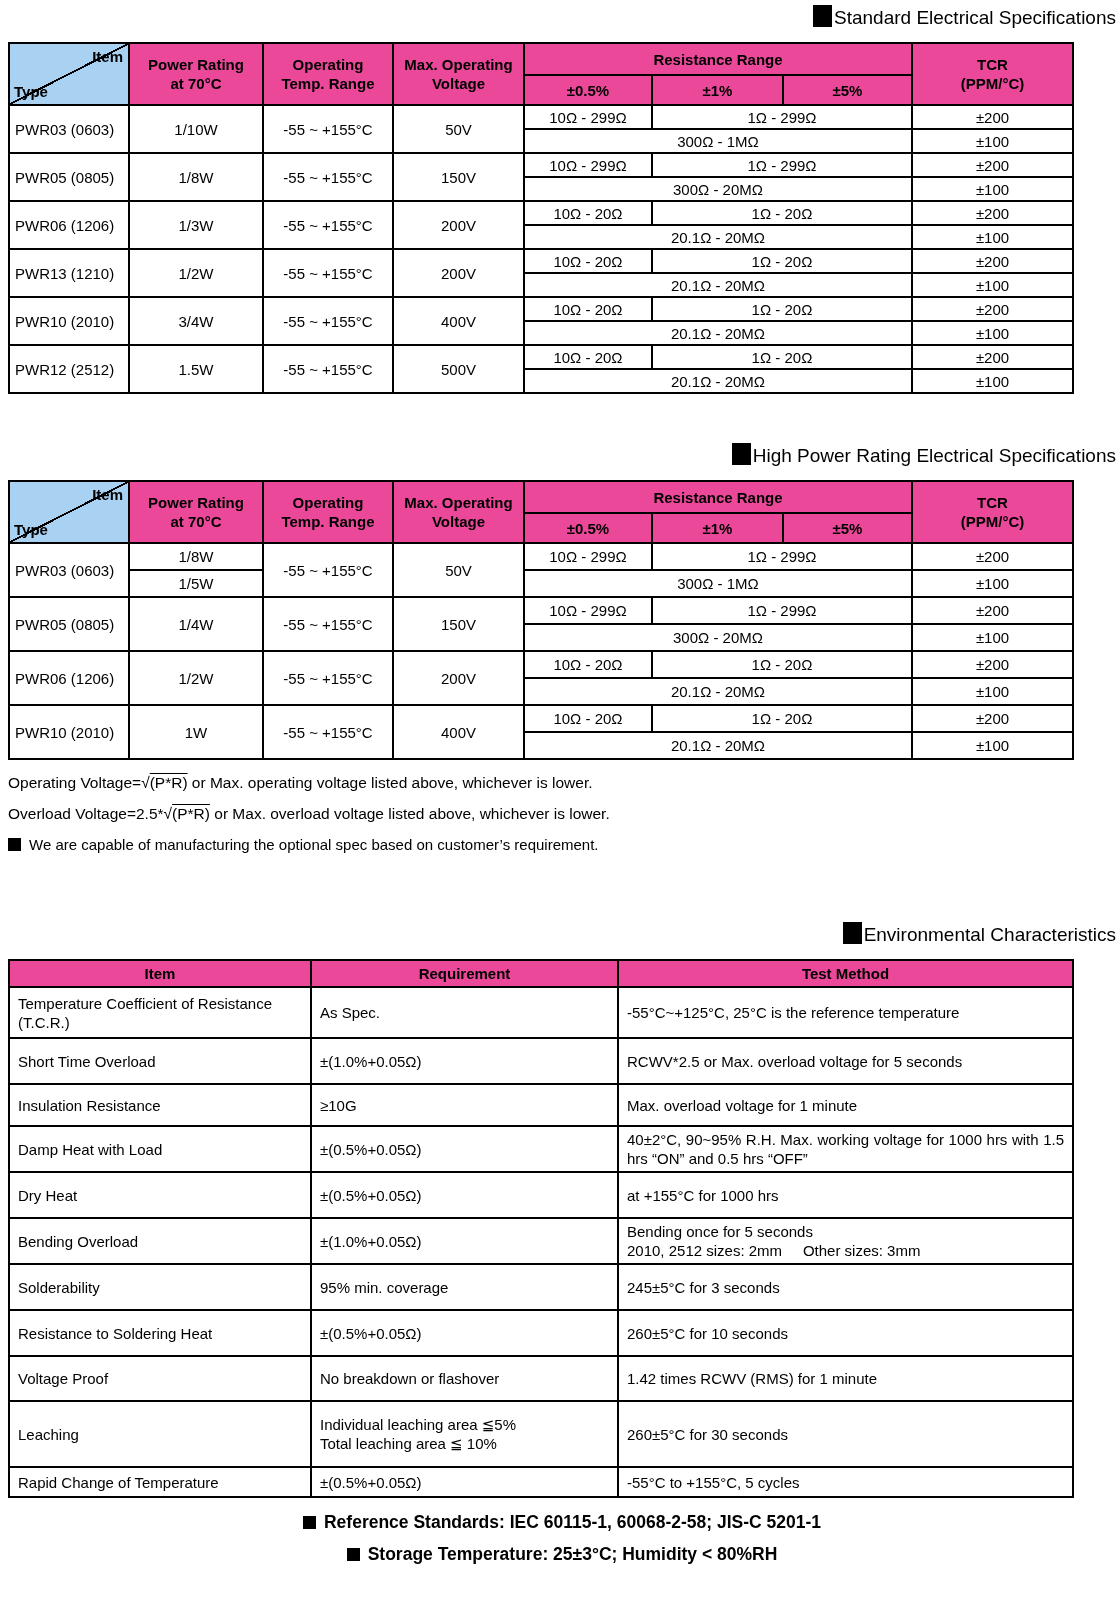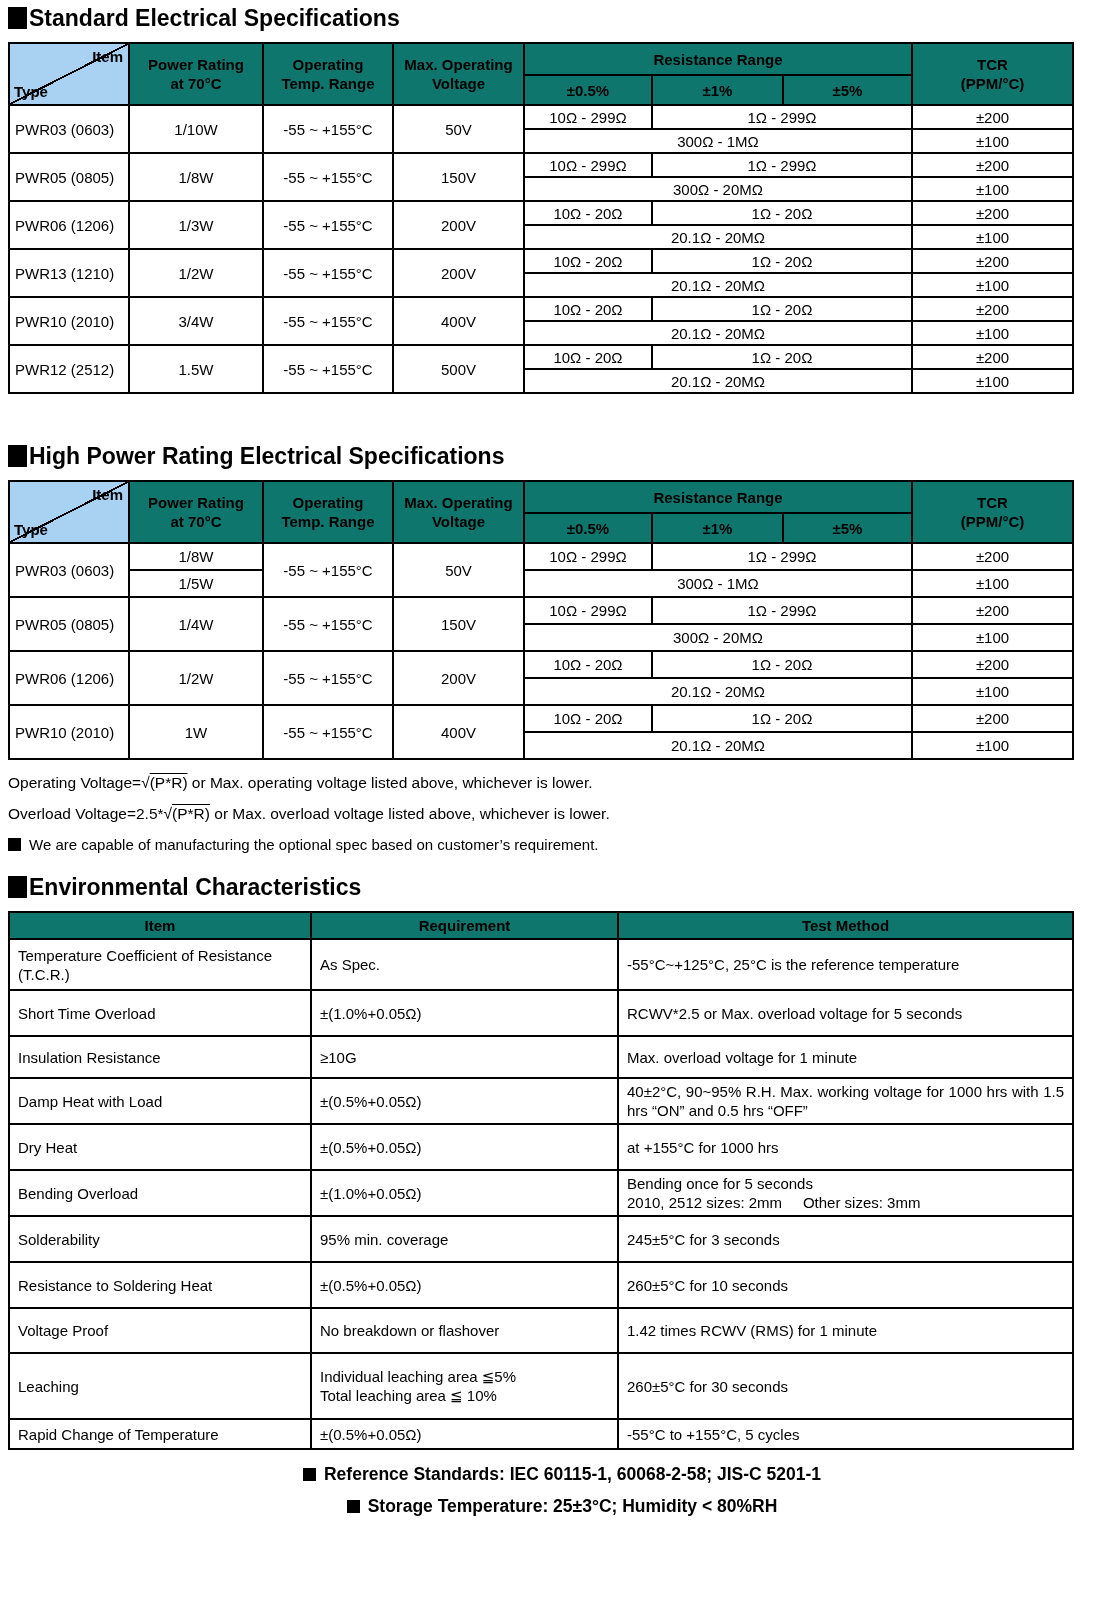--- a/index.html
+++ b/index.html
@@ -4,28 +4,28 @@
 <style>
   * { box-sizing: border-box; }
   html,body {
     margin:0; padding:0; background:#ffffff; color:#000;
     font-family:"Liberation Sans","DejaVu Sans",sans-serif;
     width:1116px;
   }
   .page { width:1116px; padding:4px 0 30px 0; }
 
   
-  .section-title { margin:0 0 10px 8px; font-size:23px; font-weight:bold; line-height:28px; }
+  .section-title { margin:0 0 10px 8px; font-size:19px; font-weight:normal; line-height:28px;text-align:right; }
   .sq { display:inline-block; width:19px; height:22px; background:#000; vertical-align:-3px; margin-right:2px; }
   .sq-sm { display:inline-block; width:13px; height:13px; background:#000; vertical-align:-1px; margin-right:8px; }
 
   
   table { border-collapse:collapse; table-layout:fixed; margin-left:8px; }
   th, td { border:2px solid #000; font-size:15px; text-align:center; padding:1px 4px; overflow:hidden; }
-  th { background:#0f766e; font-weight:bold; white-space:pre-line; line-height:19px; }
+  th { background:#ec4899; font-weight:bold; white-space:pre-line; line-height:19px; }
   .cell-left { text-align:left; padding-left:5px; }
   .ws-pre { white-space:pre-line; }
 
   
   .spec-table { width:1064px; }
   .spec-table .h1 { height:32px; }
   .spec-table .h2 { height:30px; }
   .spec-body-row { height:24px; }
   .hp-body-row { height:27px; }
 
@@ -47,21 +47,21 @@
   .bullet-note { font-size:15px; }
 
   
   .env-table { width:1064px; margin-top:10px; }
   .env-table th { height:27px; }
   .env-table td { text-align:left; padding-left:8px; padding-right:8px; line-height:19px; }
   .env-table .justify { text-align:justify; }
   .gap-lines { line-height:31px; }
 
   .sp-gap-lg { margin-top:48px; }
-  .sp-gap-xl { margin-top:20px; }
+  .sp-gap-xl { margin-top:68px; }
 
   
   .footer { margin:14px 0 0 8px; }
   .footer-line { font-size:17.5px; font-weight:bold; margin-bottom:11px;text-align:center; }
 </style>
 </head>
 <body>
 
 <div class="page">
 

